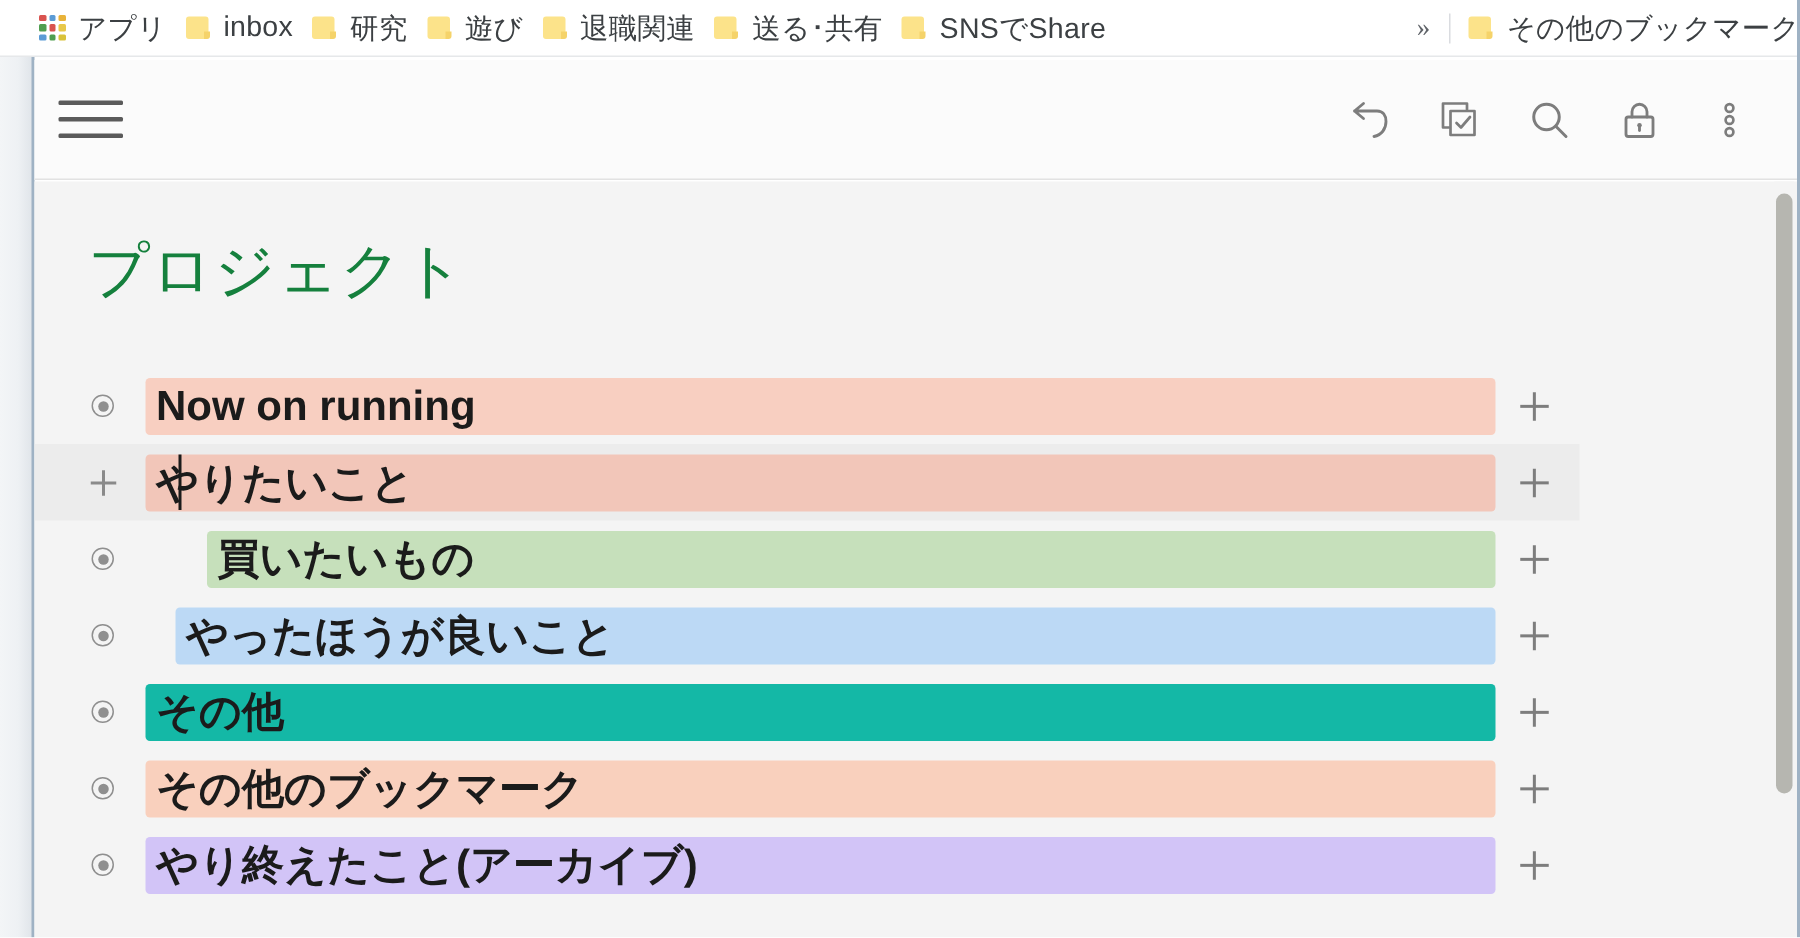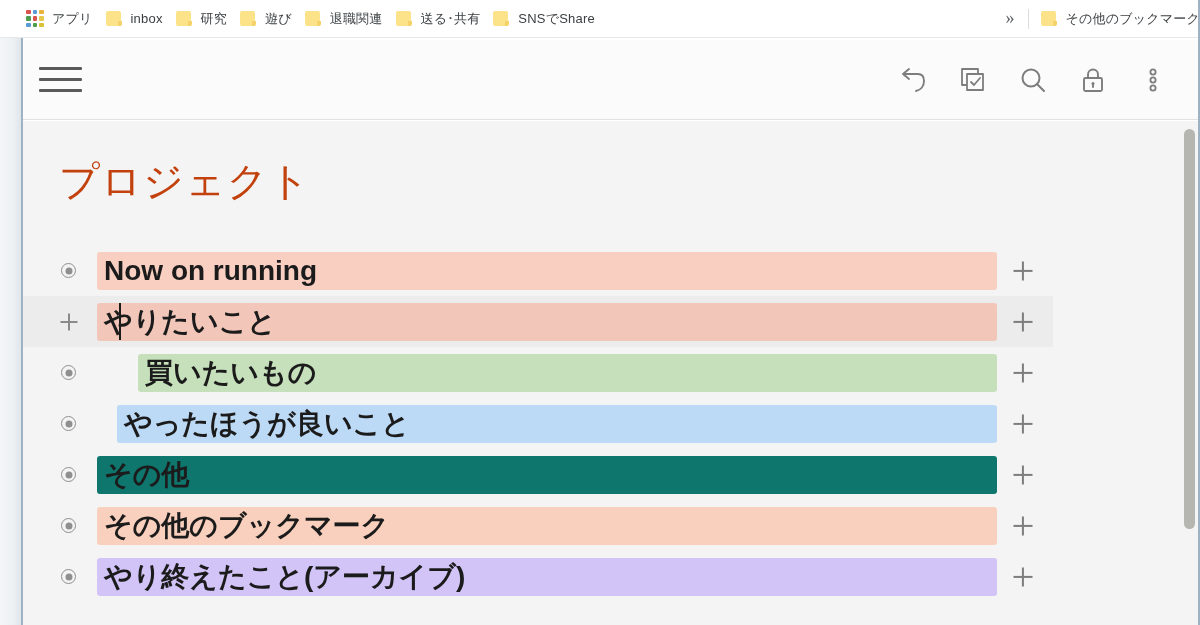--- a/index.html
+++ b/index.html
@@ -38,21 +38,21 @@
     align-items: center;
     height: 28px;
     padding: 0 9px 0 4px;
     border-radius: 4px;
     cursor: pointer;
     white-space: nowrap;
     flex: 0 0 auto;
   }
 
   .bm-label {
-    font-size: 13px;
+    font-size: 19px;
     color: #3c4043;
     margin-left: 8px;
     letter-spacing: .2px;
   }
 
   
   .apps-grid {
     width: 18px; height: 18px;
     display: grid;
     grid-template-columns: repeat(3, 1fr);
@@ -187,21 +187,21 @@
     background: #f4f4f4;
     overflow: hidden;
   }
 
   .page-title {
     position: absolute;
     top: 40px;
     left: 36px;
     font-size: 40px;
     font-weight: 400;
-    color: #c2410c;
+    color: #15803d;
     letter-spacing: 1px;
     line-height: 1;
   }
 
   .rows {
     position: absolute;
     top: 124px;
     left: 0;
     width: 1030px;
   }
@@ -484,21 +484,21 @@
         <div class="row">
           <div class="bullet"></div>
           <div class="row-text-wrap">
             <span class="row-hl" style="background: rgb(188, 217, 245); margin-left: 20px;">やったほうが良いこと</span>
           </div>
           <div class="row-plus" title="+"></div>
         </div>
         <div class="row">
           <div class="bullet"></div>
           <div class="row-text-wrap">
-            <span class="row-hl" style="background: #0f766e;">その他</span>
+            <span class="row-hl" style="background: #14b8a6;">その他</span>
           </div>
           <div class="row-plus" title="+"></div>
         </div>
         <div class="row">
           <div class="bullet"></div>
           <div class="row-text-wrap">
             <span class="row-hl" style="background: rgb(249, 208, 189);">その他のブックマーク</span>
           </div>
           <div class="row-plus" title="+"></div>
         </div>

